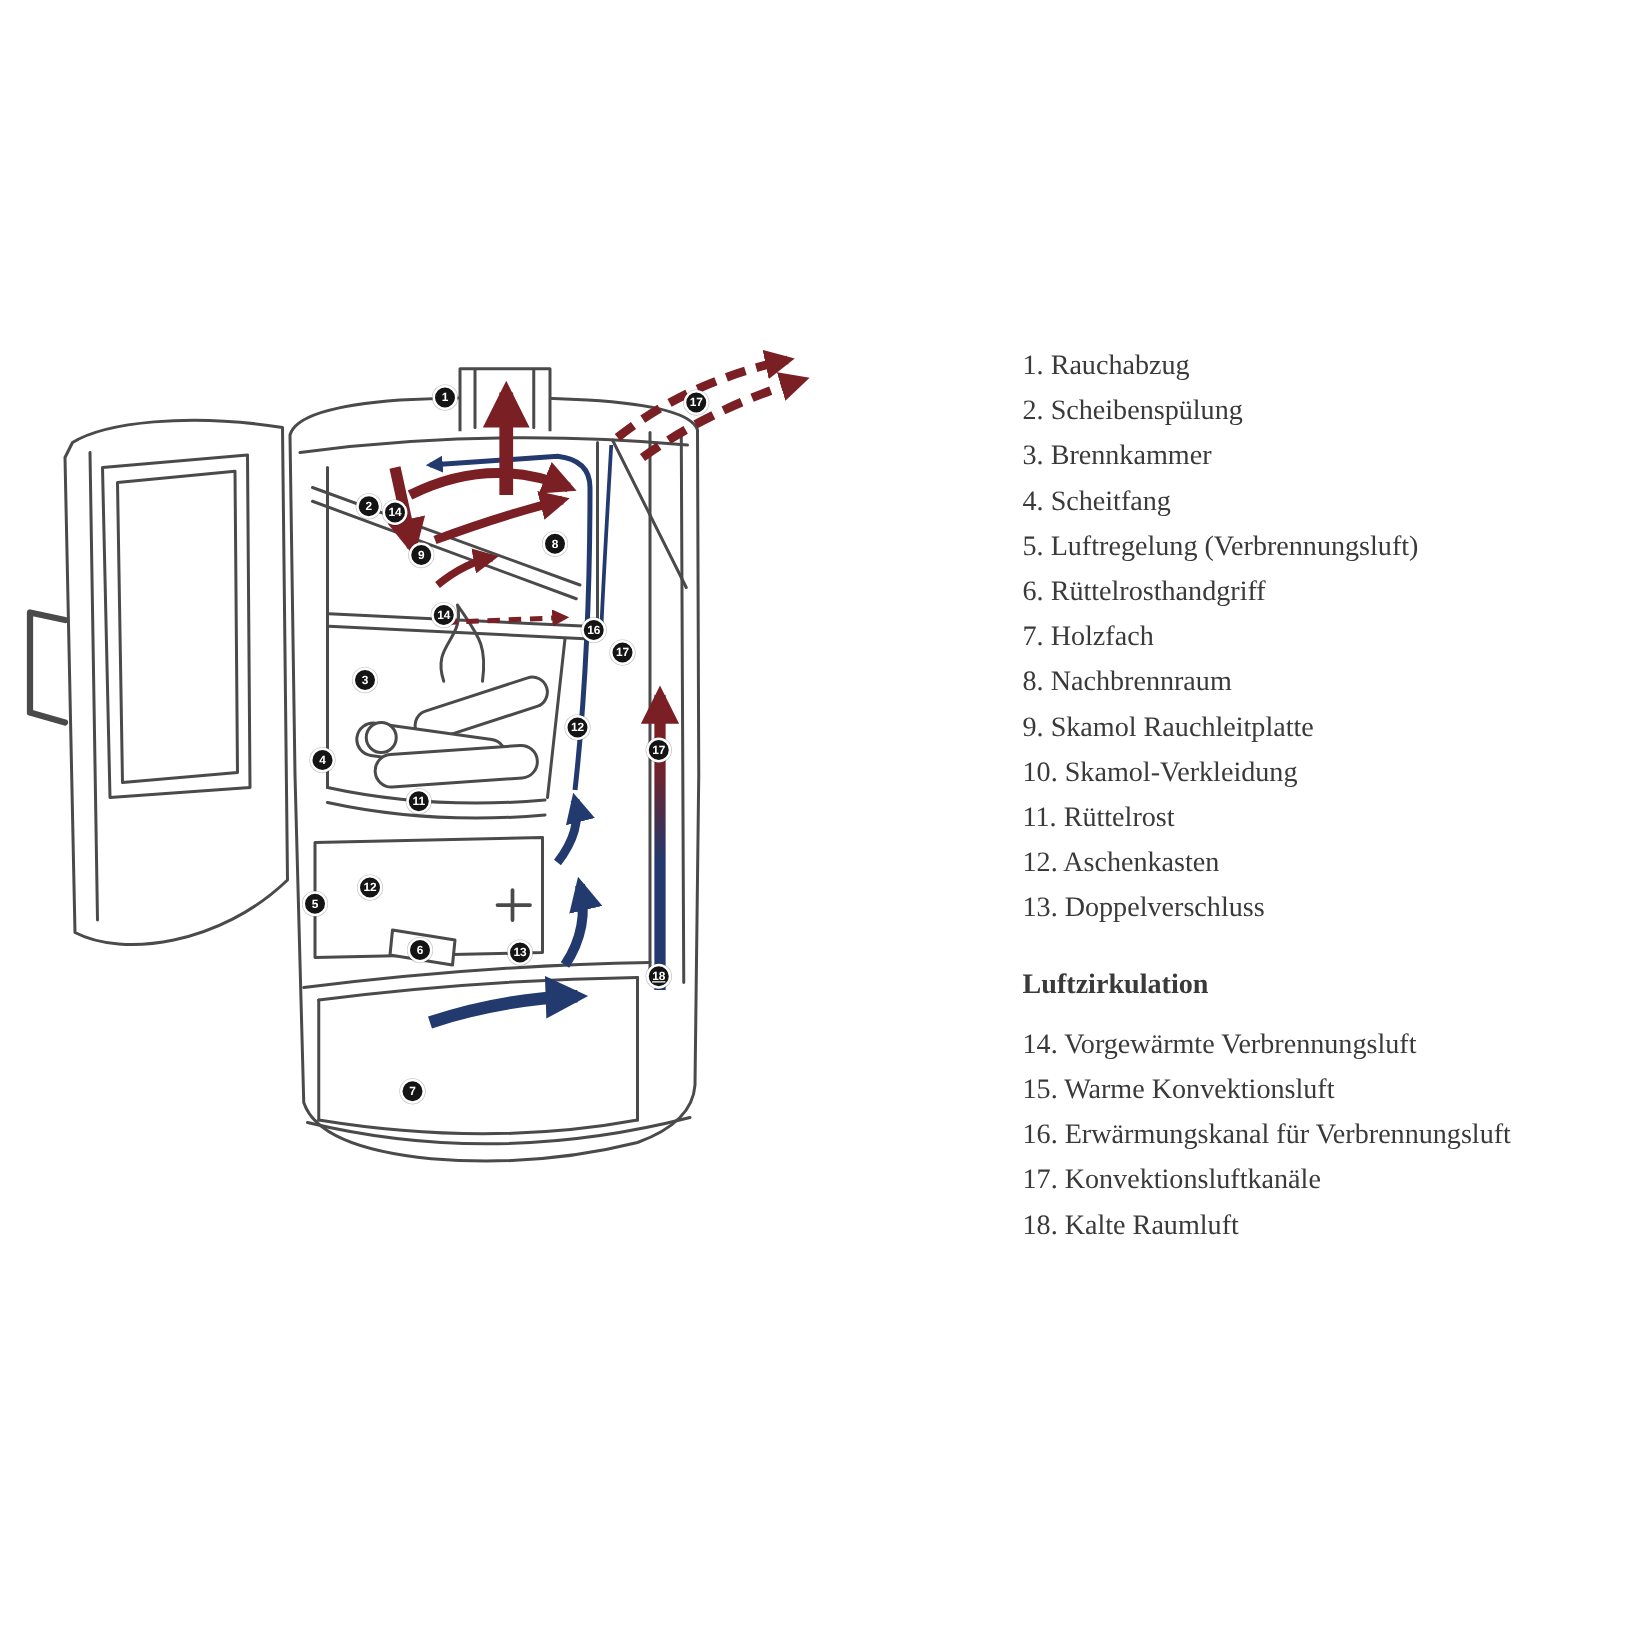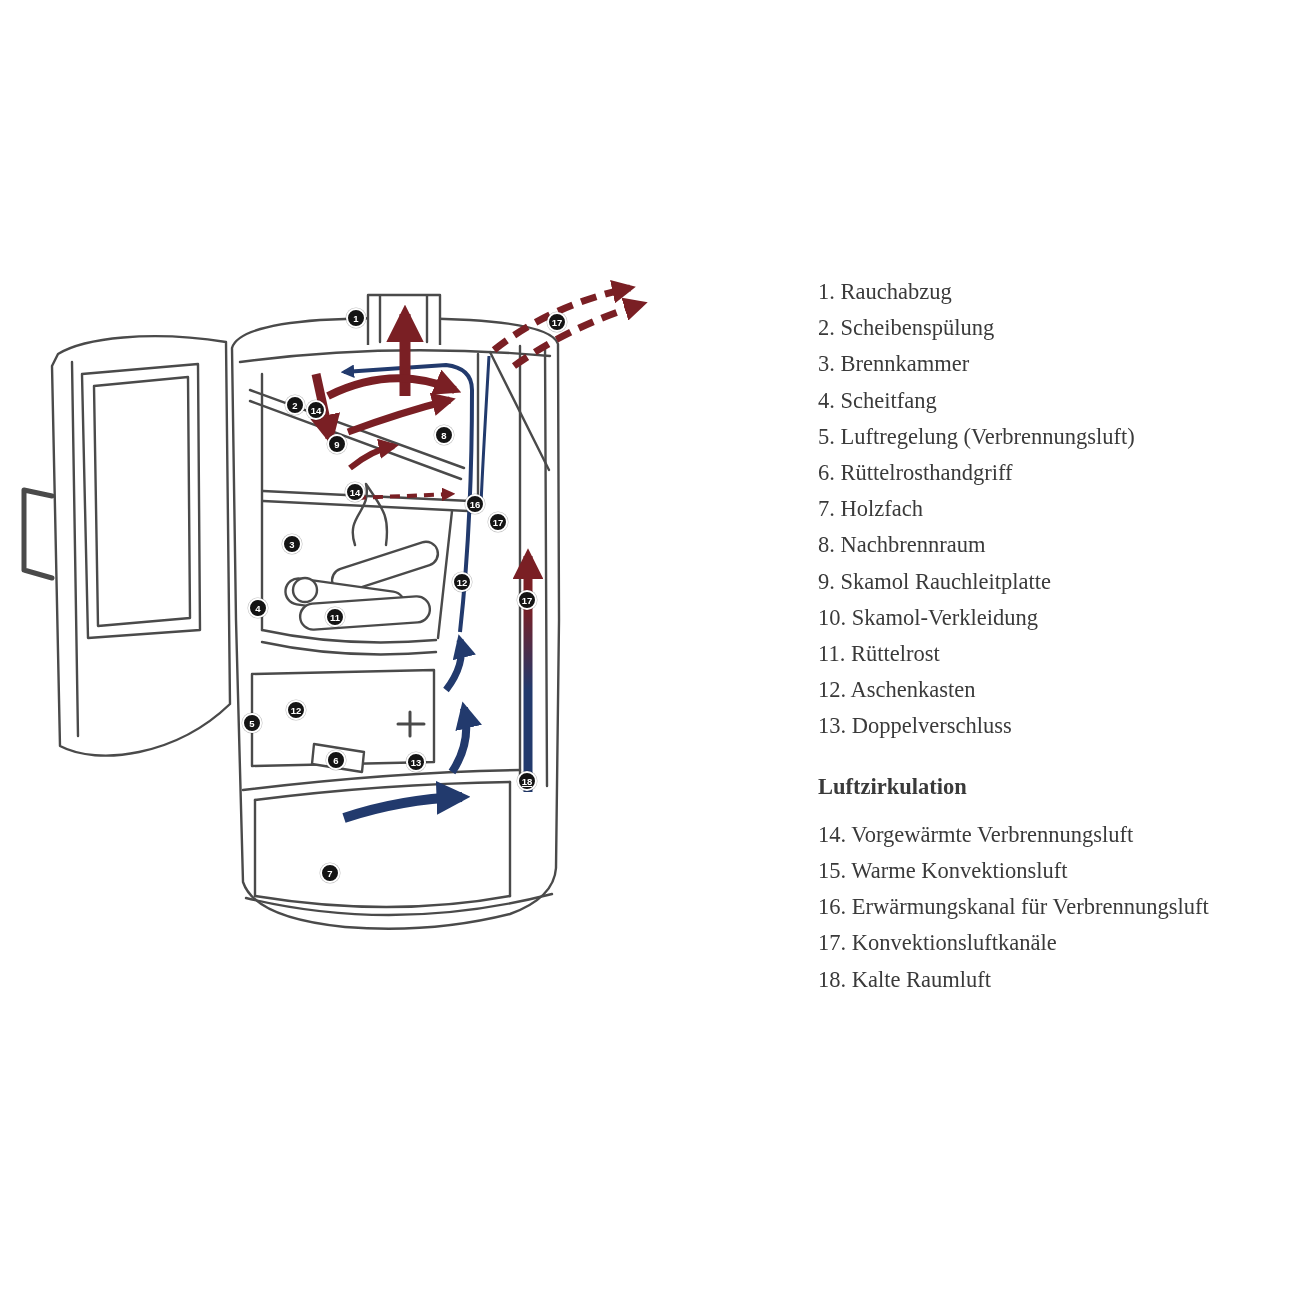--- a/index.html
+++ b/index.html
@@ -131,21 +131,21 @@
       <div class="marker" style="left: 295px; top: 405px;">2</div>
       <div class="marker" style="left: 316px; top: 410px;">14</div>
       <div class="marker" style="left: 337px; top: 444px;">9</div>
       <div class="marker" style="left: 444px; top: 435px;">8</div>
       <div class="marker" style="left: 355px; top: 492px;">14</div>
       <div class="marker" style="left: 475px; top: 504px;">16</div>
       <div class="marker" style="left: 498px; top: 522px;">17</div>
       <div class="marker" style="left: 292px; top: 544px;">3</div>
       <div class="marker" style="left: 462px; top: 582px;">12</div>
       <div class="marker" style="left: 258px; top: 608px;">4</div>
-      <div class="marker" style="left: 335px; top: 617px; text-align: right;">11</div>
+      <div class="marker" style="left: 335px; top: 641px; text-align: right;">11</div>
       <div class="marker" style="left: 527px; top: 600px;">17</div>
       <div class="marker" style="left: 296px; top: 710px; text-align: right;">12</div>
       <div class="marker" style="left: 252px; top: 723px;">5</div>
       <div class="marker" style="left: 416px; top: 730px; margin-top: 32px;">13</div>
       <div class="marker" style="left: 336px; top: 760px;">6</div>
       <div class="marker" style="left: 527px; top: 781px; text-decoration: underline;">18</div>
       <div class="marker" style="left: 330px; top: 873px;">7</div>
     </div>
 
   <div class="legend">

